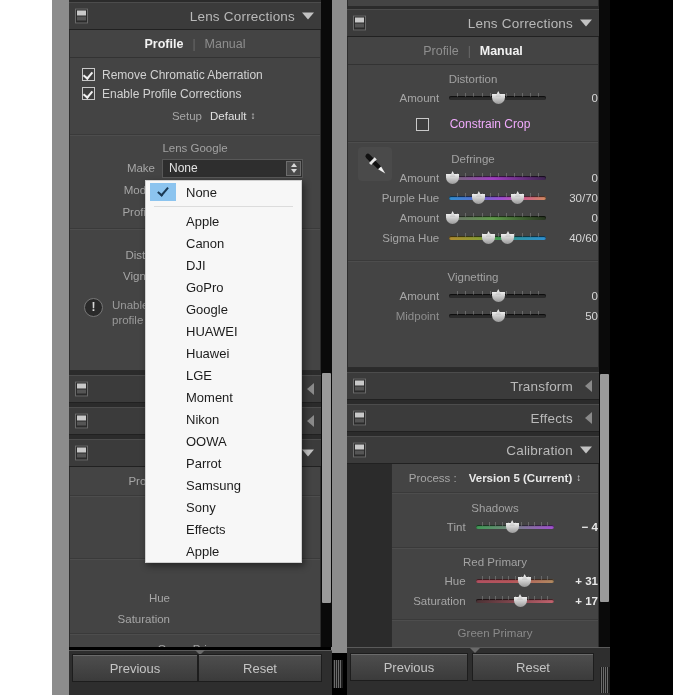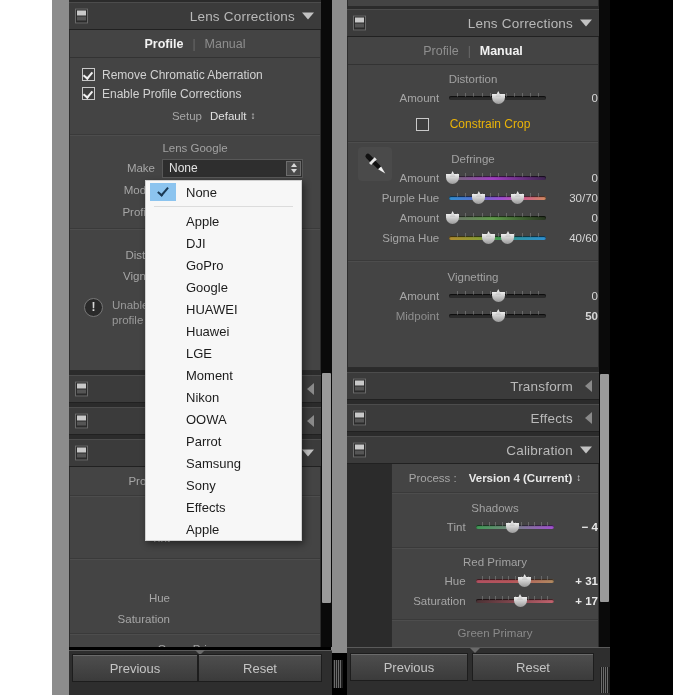--- a/index.html
+++ b/index.html
@@ -288,21 +288,21 @@
                 <i style="left:91.66666666666667%"></i>
               </span>
             <span class="knob" style="left:50%;"></span>
           </span>
         </span>
         <span class="val" style="width:40px;text-align:right;margin-left:12px;">0</span>
       </div>
 
       <div style="display:flex;align-items:center;justify-content:center;margin-top:9px;">
         <span class="chk" style="margin-right:7px;"></span>
-        <span class="chklab" style="color:#eab308;margin-left:14px;">Constrain Crop</span>
+        <span class="chklab" style="color:#f0abfc;margin-left:14px;">Constrain Crop</span>
       </div>
 
       <div class="hr" style="margin-top:10px;"></div>
 
       <div style="position:relative;">
         <span class="eyedrop" style="left:10px;top:4px;">
           <svg width="34" height="34" viewBox="0 0 34 34" aria-hidden="true">
             <g transform="rotate(-45 17 17)">
               <rect x="15" y="4" width="5" height="11" rx="2.5" fill="#111"></rect>
               <rect x="13.5" y="12" width="8" height="3" fill="#e8e8e8"></rect>
@@ -446,21 +446,21 @@
                 <i style="left:50%"></i>
                 <i style="left:58.333333333333336%"></i>
                 <i style="left:66.66666666666667%"></i>
                 <i style="left:75%"></i>
                 <i style="left:83.33333333333333%"></i>
                 <i style="left:91.66666666666667%"></i>
               </span>
             <span class="knob" style="left:50%;"></span>
           </span>
         </span>
-        <span class="val" style="width:40px;text-align:right;margin-left:12px;font-weight:bold;">50</span>
+        <span class="val" style="width:40px;text-align:right;margin-left:12px;">50</span>
       </div>
     </div>
 
     <div class="sechdr" style="margin-top:4px;">
       <span class="swbox">
           <b></b>
           <i></i>
         </span>
       <span class="title">Transform</span>
       <span class="caret left"></span>
@@ -478,21 +478,21 @@
           <b></b>
           <i></i>
         </span>
       <span class="title">Calibration</span>
       <span class="caret down"></span>
     </div>
 
     <div class="body" style="height:190px;margin-left:44px;">
       <div class="ctrlrow" style="height:28px;justify-content:center;">
         <span class="lab" style="margin-right:12px;">Process :</span>
-        <span class="valb">Version 4 (Current)</span>
+        <span class="valb">Version 5 (Current)</span>
         <span class="stepper">↕</span>
       </div>
       <div class="hr"></div>
 
       <div class="grouplab" style="padding-top:8px;">Shadows</div>
       <div class="ctrlrow">
         <span class="lab" style="width:92px;">Tint</span>
         <span style="width:98px;margin-left:10px;">
           <span class="track" style="display:block;background:linear-gradient(90deg,#3f9a55,#6f8a7a 40%,#a14fd0);">
             <span class="ticks">
@@ -594,20 +594,23 @@
   <div id="dropdown" style="left:145px;top:180px;width:155px;">
       <div class="mi sel">
         <span class="chkmk"></span>
         <span class="mlab">None</span>
       </div>
       <div class="msep"></div>
       <div class="mi">
         <span class="mlab">Apple</span>
       </div>
       <div class="mi">
+        <span class="mlab">Canon</span>
+      </div>
+      <div class="mi">
         <span class="mlab">DJI</span>
       </div>
       <div class="mi">
         <span class="mlab">GoPro</span>
       </div>
       <div class="mi">
         <span class="mlab">Google</span>
       </div>
       <div class="mi">
         <span class="mlab">HUAWEI</span>

